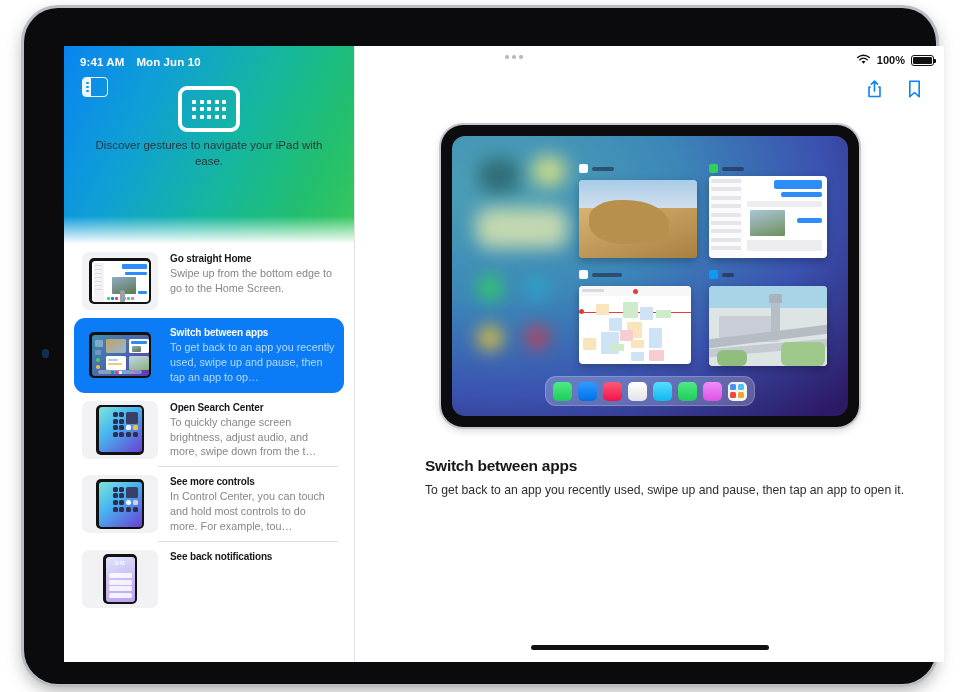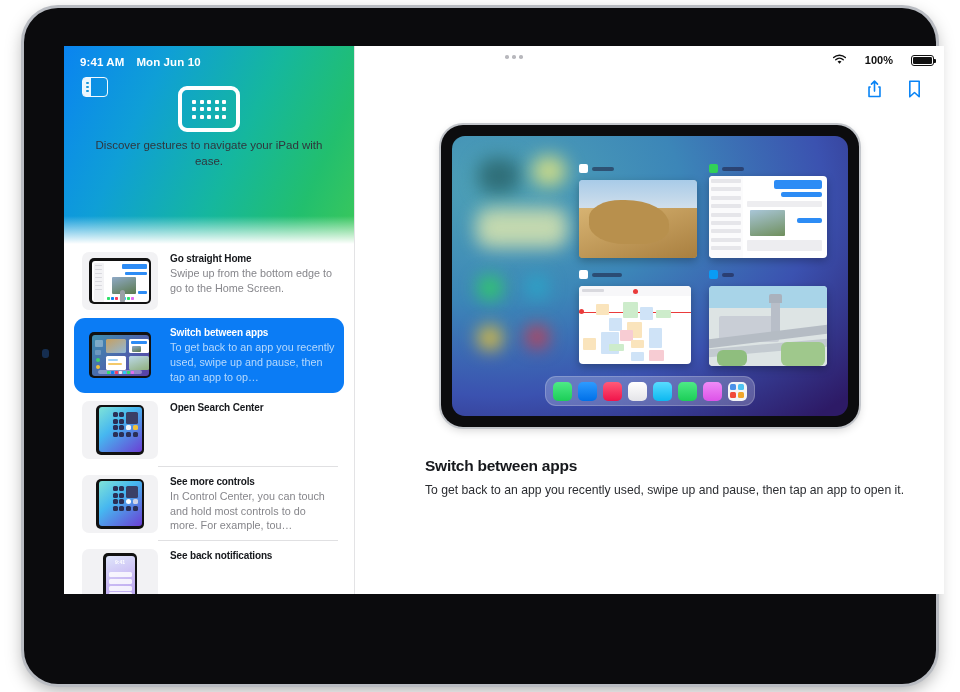--- a/index.html
+++ b/index.html
@@ -15,21 +15,21 @@
     position: absolute;
     left: 24px; top: 8px;
     width: 912px; height: 676px;
     background: #0b0b0d;
     border-radius: 34px;
     box-shadow: 0 0 0 3px #b9bcc2, 0 6px 18px rgba(0,0,0,.35);
   }
   .device-screen {
     position: absolute;
     left: 40px; top: 38px;
-    width: 880px; height: 548px;
+    width: 880px; height: 616px;
     background: #ffffff;
     overflow: hidden;
     text-decoration: underline;
   }
   .bezel-dot {
     position: absolute; left: 18px; top: 341px;
     width: 7px; height: 9px; border-radius: 3px;
     background: #17345c; opacity: .85;
   }
 
@@ -171,21 +171,21 @@
   .content-statusbar {
     position: relative; height: 28px;
     display: flex; align-items: center; justify-content: space-between;
     padding: 0 10px 0 0;
   }
   .multitask-dots {
     position: absolute; left: 150px; top: 9px;
     display: flex; gap: 3.5px; cursor: pointer;
   }
   .multitask-dots i { width: 3.5px; height: 3.5px; border-radius: 50%; background: #b8b8bd; }
-  .status-right { margin-left: auto; display: flex; align-items: center; gap: 18px;
+  .status-right { margin-left: auto; display: flex; align-items: center; gap: 6px;
                   font-size: 11px; font-weight: bold; color: #111; }
   .battery { width: 23px; height: 11px; border: 1.3px solid #111; border-radius: 3px; position: relative; padding: 1px; }
   .battery::after { content: ""; position: absolute; right: -3.2px; top: 3px; width: 2px; height: 4px;
                     background: #111; border-radius: 0 1px 1px 0; }
   .battery i { display: block; height: 100%; width: 100%; background: #111; border-radius: 1.3px; }
 
   .toolbar { display: flex; align-items: center; justify-content: flex-end; gap: 14px; padding: 2px 17px 0 0; }
   .tb-icon { width: 26px; height: 26px; display: flex; align-items: center; justify-content: center; cursor: pointer; }
   .search-box {
     width: 170px; height: 27px; background: #eceaea; border-radius: 8px;
@@ -368,20 +368,21 @@
                 <b></b>
                     <b></b>
                     <b></b>
                     <b></b>
               </div>
             </div>
               </div>
           </div>
           <div class="item-text">
             <div class="item-title">Open Search Center</div>
+            <div class="item-desc">To quickly change screen brightness, adjust audio, and more, swipe down from the t…</div>
           </div>
           <div class="divider"></div>
         </div>
 
         <div class="list-item">
           <div class="thumb">
             <div class="mini-pad mini-cc">
                 <div class="scr">
               <div class="cc-grid">
                 <b></b>

